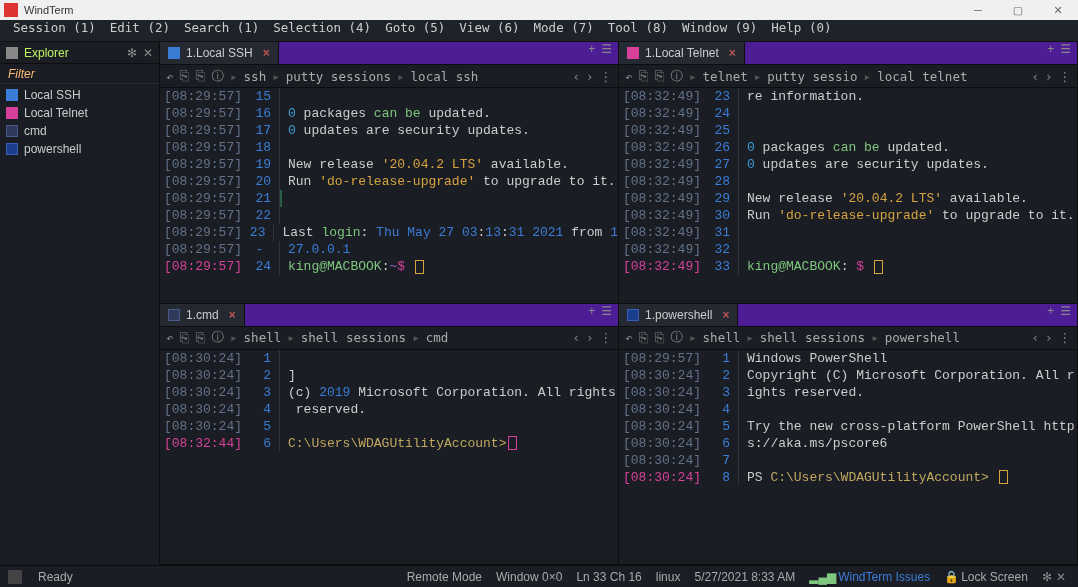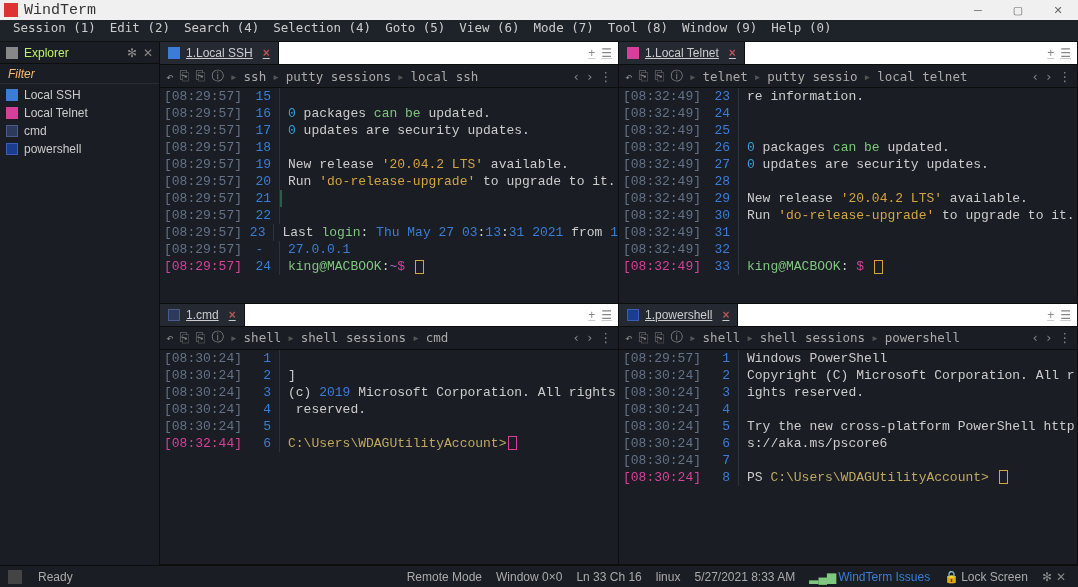--- a/index.html
+++ b/index.html
@@ -20,21 +20,21 @@
   display: flex;
   align-items: center;
   color: #333;
   padding-left: 4px;
 }
 .titlebar-icon {
   width: 14px; height: 14px;
   background: #d33;
   margin-right: 6px;
 }
-.titlebar-title { flex: 1; font-size: 15px; font-family: Liberation Mono, monospace; }
+.titlebar-title { flex: 1; font-size: 11px; }
 .titlebar-controls { display: flex; }
 .titlebar-btn {
   width: 40px; height: 20px;
   display: flex; align-items: center; justify-content: center;
   color: #666; font-size: 11px;
 }
 .menubar {
   background: #1e232a;
   height: 22px;
   display: flex;
@@ -98,24 +98,22 @@
   min-width: 0;
 }
 .pane {
   display: flex; flex-direction: column;
   min-width: 0; min-height: 0;
   border-right: 1px solid #0d0d0d;
   border-bottom: 1px solid #0d0d0d;
 }
 .tabbar {
   height: 22px;
-  background: #ffffff;
-  display: flex;
-  align-items: center;
-  text-decoration: underline;
+  background: #4c1d95;
+  display: flex;
 }
 .tab {
   display: flex; align-items: center;
   padding: 0 8px;
   height: 22px;
   background: #242932;
   border-right: 1px solid #0d0d0d;
   font-size: 12px;
 }
 .tab-ico { width: 12px; height: 12px; margin-right: 6px; }
@@ -193,21 +191,21 @@
   <div class="titlebar-controls">
     <div class="titlebar-btn">─</div>
     <div class="titlebar-btn">▢</div>
     <div class="titlebar-btn">✕</div>
   </div>
 </div>
 
 <div class="menubar" id="menubar">
     <span class="menubar-item">Session (1)</span>
     <span class="menubar-item">Edit (2)</span>
-    <span class="menubar-item">Search (4)</span>
+    <span class="menubar-item">Search (1)</span>
     <span class="menubar-item">Selection (4)</span>
     <span class="menubar-item">Goto (5)</span>
     <span class="menubar-item">View (6)</span>
     <span class="menubar-item">Mode (7)</span>
     <span class="menubar-item">Tool (8)</span>
     <span class="menubar-item">Window (9)</span>
     <span class="menubar-item">Help (0)</span>
   </div>
 
 <div class="main-layout">

